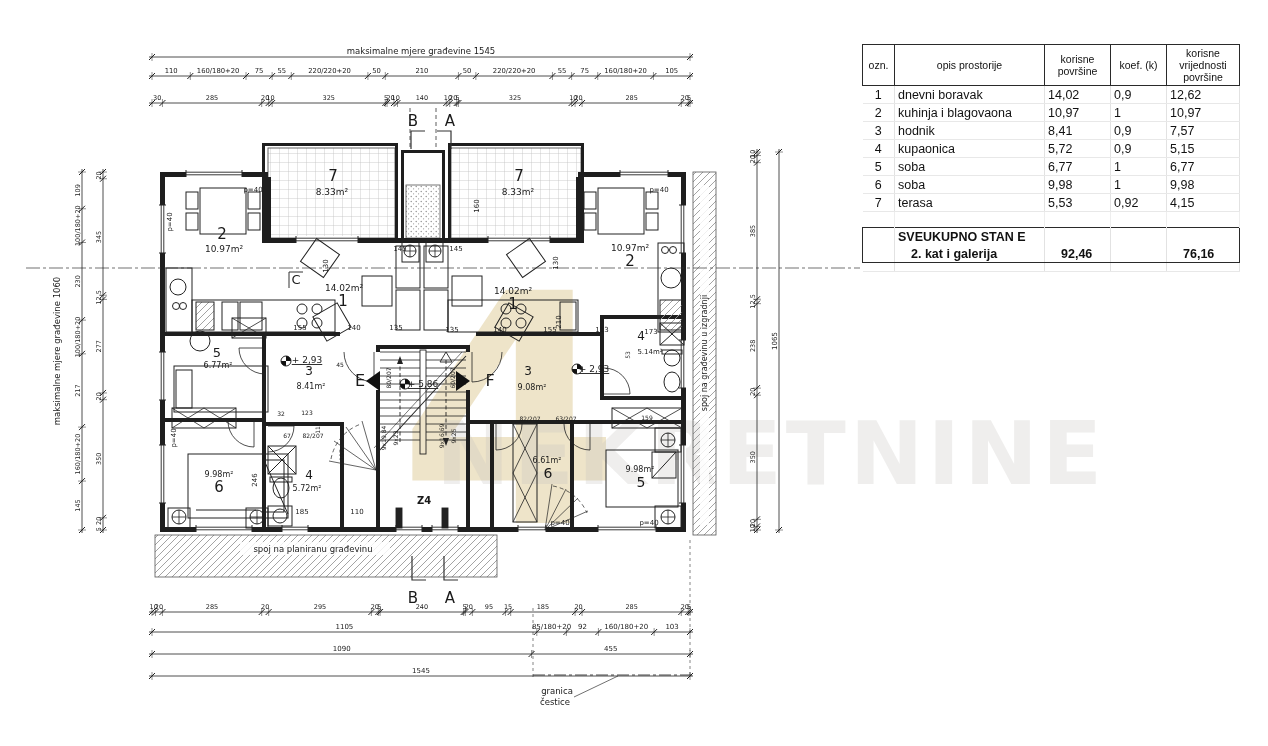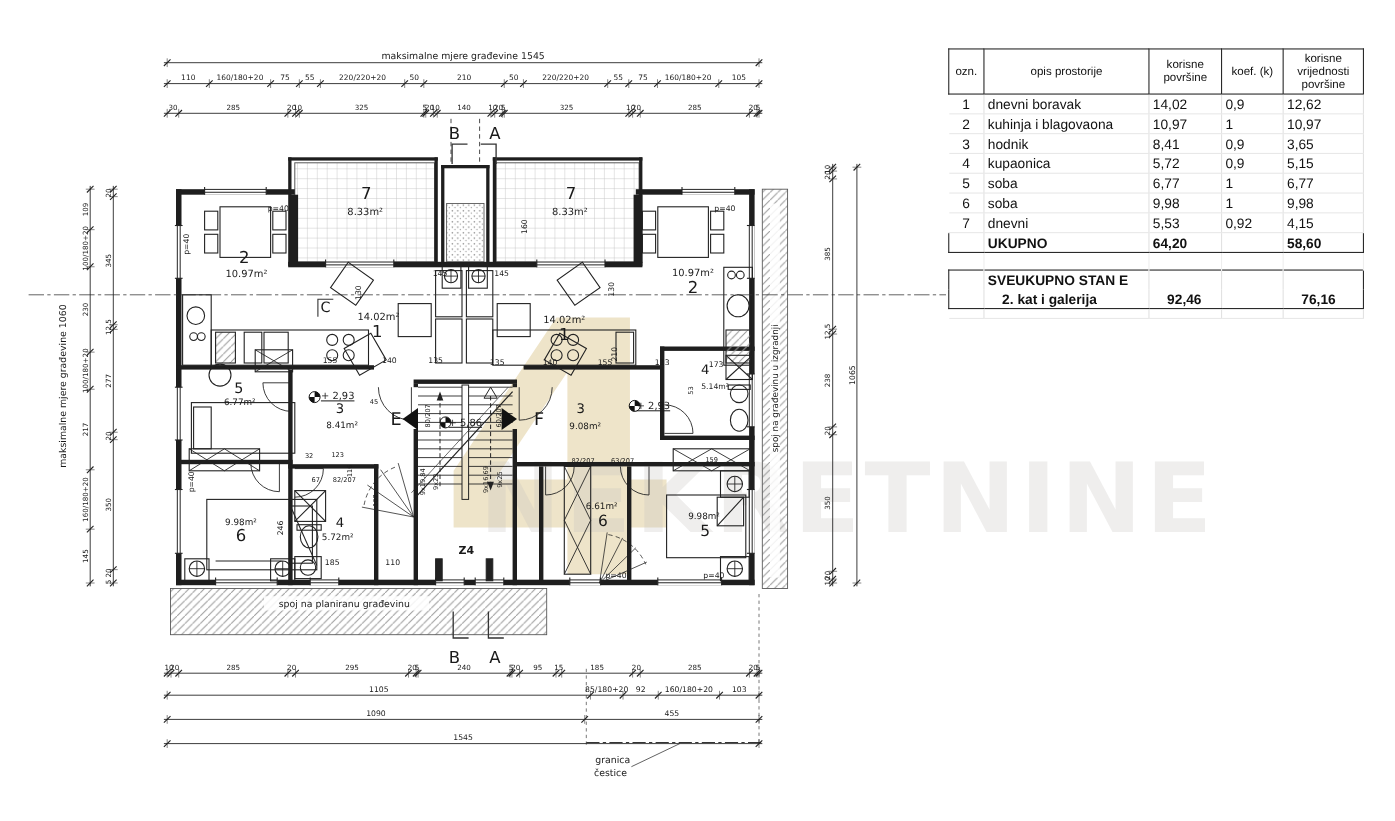--- a/index.html
+++ b/index.html
@@ -818,21 +818,21 @@
             <td class="">kuhinja i blagovaona</td>
             <td class="num">10,97</td>
             <td class="num">1</td>
             <td class="num">10,97</td>
           </tr>
           <tr>
             <td class="ozn">3</td>
             <td class="">hodnik</td>
             <td class="num">8,41</td>
             <td class="num">0,9</td>
-            <td class="num">3,65</td>
+            <td class="num">7,57</td>
           </tr>
           <tr>
             <td class="ozn">4</td>
             <td class="">kupaonica</td>
             <td class="num">5,72</td>
             <td class="num">0,9</td>
             <td class="num">5,15</td>
           </tr>
           <tr>
             <td class="ozn">5</td>
@@ -843,34 +843,27 @@
           </tr>
           <tr>
             <td class="ozn">6</td>
             <td class="">soba</td>
             <td class="num">9,98</td>
             <td class="num">1</td>
             <td class="num">9,98</td>
           </tr>
           <tr>
             <td class="ozn">7</td>
-            <td class="">dnevni</td>
+            <td class="">terasa</td>
             <td class="num">5,53</td>
             <td class="num">0,92</td>
             <td class="num">4,15</td>
           </tr>
         </tbody>
       <tbody>
-        <tr class="total">
-          <td class="ozn"></td>
-          <td>UKUPNO</td>
-          <td class="num">64,20</td>
-          <td></td>
-          <td class="num">58,60</td>
-        </tr>
         <tr class="gap">
             <td></td>
             <td></td>
             <td></td>
             <td></td>
             <td></td>
           </tr>
         <tr class="grand g1">
           <td></td>
           <td>SVEUKUPNO STAN E</td>

